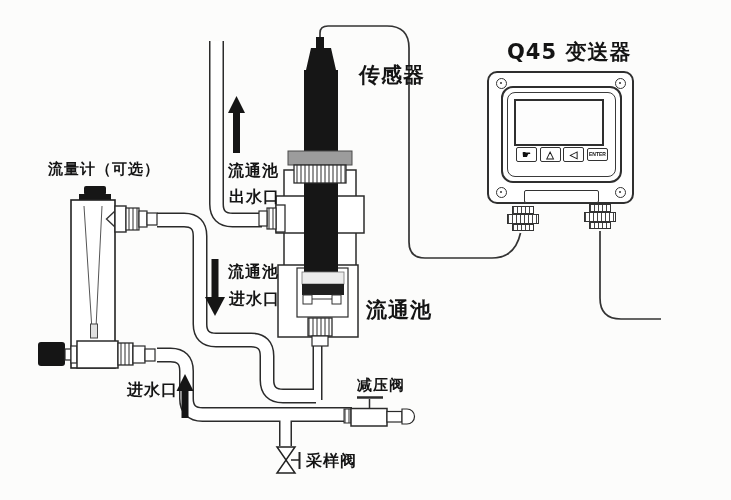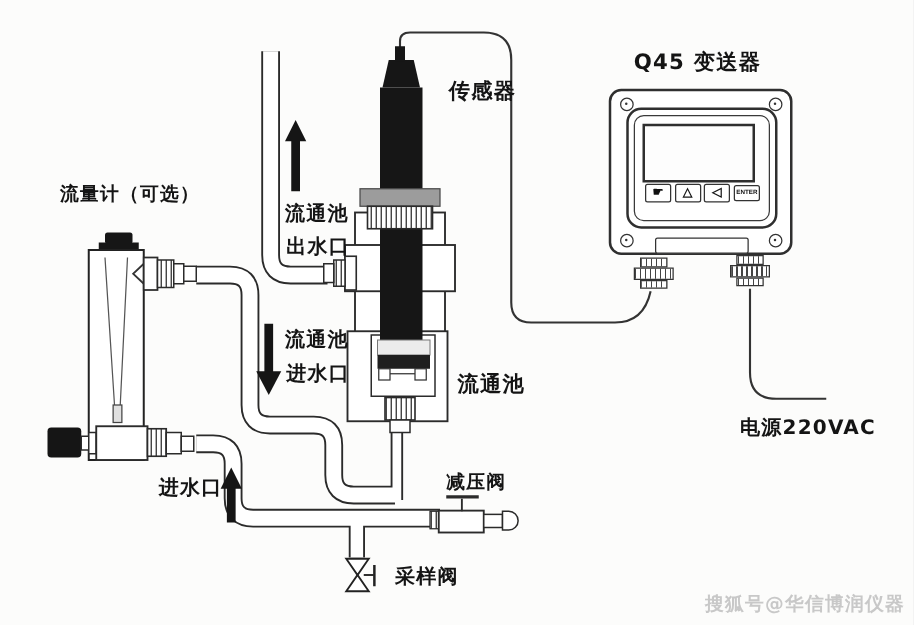--- a/index.html
+++ b/index.html
@@ -6,21 +6,21 @@
   .stage{
     position:relative;width:731px;height:500px;margin:0 auto;
     background:#fcfcfb;overflow:hidden;
     font-family:"DejaVu Sans","Liberation Sans",sans-serif;
   }
   .stage svg{position:absolute;left:0;top:0;}
   .lbl{
     position:absolute;font-weight:bold;color:#141414;
     white-space:nowrap;letter-spacing:1px;line-height:1;
   }
-  .lbl.big{font-size:17px;}
+  .lbl.big{font-size:21px;}
   .lbl.med{font-size:16px;}
   .lbl.sm{font-size:15px;}
   .watermark{
     position:absolute;left:564px;top:474px;font-size:15px;font-weight:bold;
     color:#c8c8c8;letter-spacing:1px;white-space:nowrap;
   }
   
   .xmtr{position:absolute;left:487px;top:71px;width:147px;height:133px;
     border:2px solid #2f2f2f;border-radius:10px;background:#fff;box-sizing:border-box;}
   .screw{position:absolute;width:11px;height:11px;border:1.5px solid #333;
@@ -193,26 +193,24 @@
     <div class="slot"></div>
   </div>
 
   <div class="gland" style="left:512px;top:206px;width:22px;height:8px;"></div>
   <div class="gland" style="left:507px;top:214px;width:32px;height:10px;"></div>
   <div class="gland" style="left:512px;top:224px;width:22px;height:7px;"></div>
   <div class="gland" style="left:589px;top:204px;width:22px;height:8px;"></div>
   <div class="gland" style="left:584px;top:212px;width:32px;height:10px;"></div>
   <div class="gland" style="left:589px;top:222px;width:22px;height:7px;"></div>
 
-  <div class="lbl sm" style="left:48px;top:148px;">流量计（可选）</div>
+  <div class="lbl sm" style="left:48px;top:162px;">流量计（可选）</div>
   <div class="lbl big" style="left:359px;top:65px;">传感器</div>
   <div class="lbl big" style="left:507px;top:42px;">Q45 变送器</div>
   <div class="lbl med" style="left:228px;top:163px;">流通池</div>
   <div class="lbl med" style="left:229px;top:189px;">出水口</div>
   <div class="lbl med" style="left:228px;top:264px;">流通池</div>
   <div class="lbl med" style="left:229px;top:291px;">进水口</div>
   <div class="lbl big" style="left:366px;top:300px;">流通池</div>
-  <div class="lbl med" style="left:592px;top:334px;">电源220VAC</div>
   <div class="lbl med" style="left:127px;top:382px;">进水口</div>
   <div class="lbl sm" style="left:357px;top:378px;">减压阀</div>
-  <div class="lbl med" style="left:316px;top:453px;">采样阀</div>
-  <div class="watermark">搜狐号@华信博润仪器</div>
+  <div class="lbl med" style="left:306px;top:453px;">采样阀</div>
 </div>
 
 </body></html>

